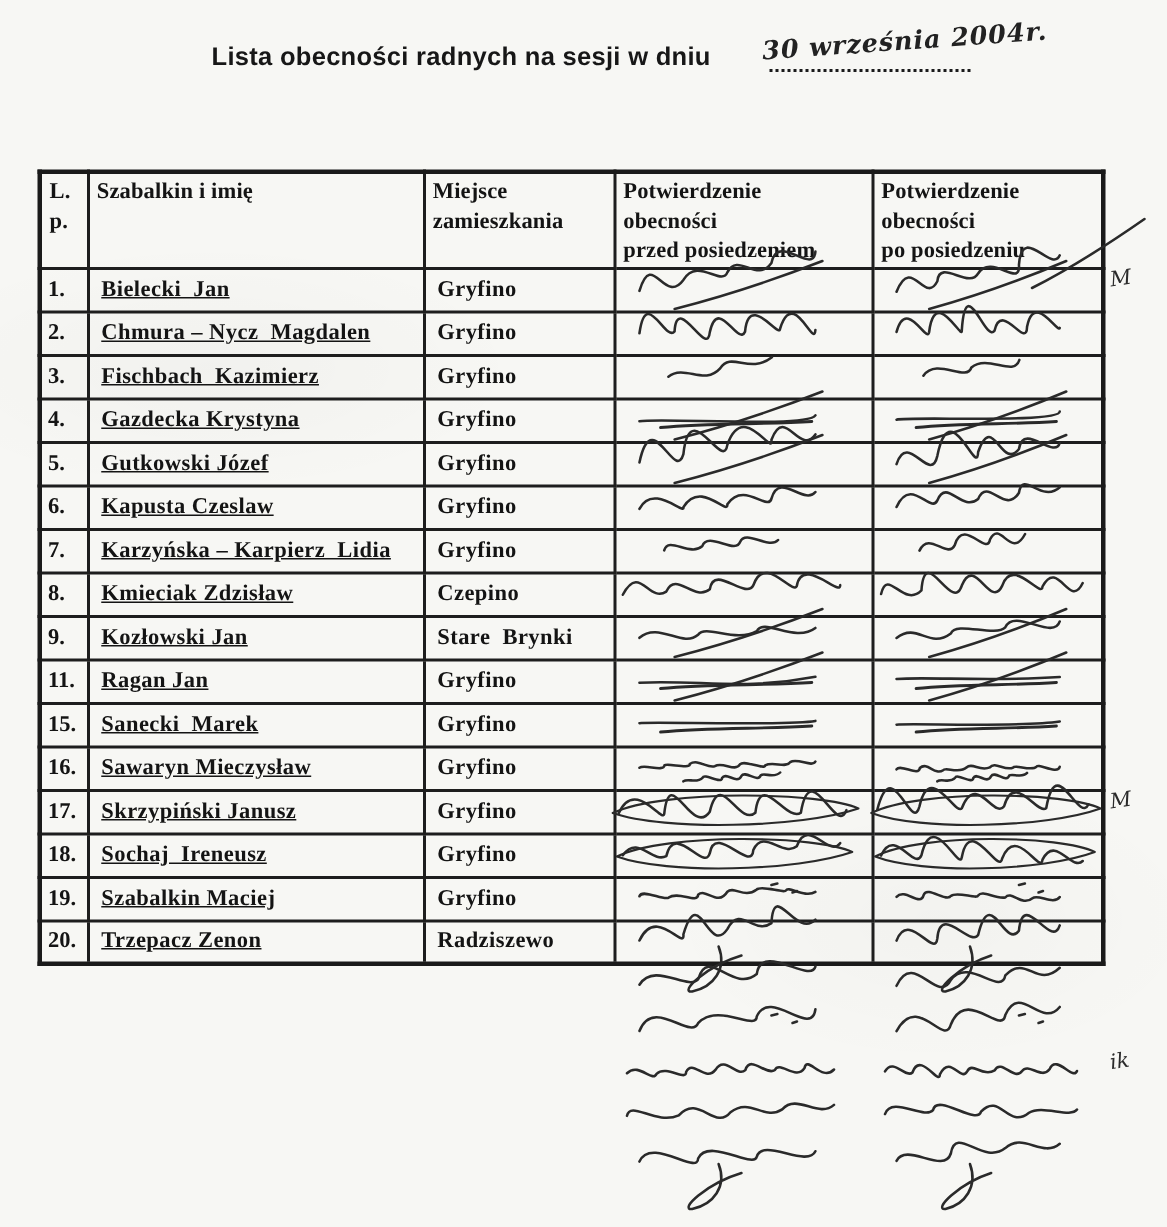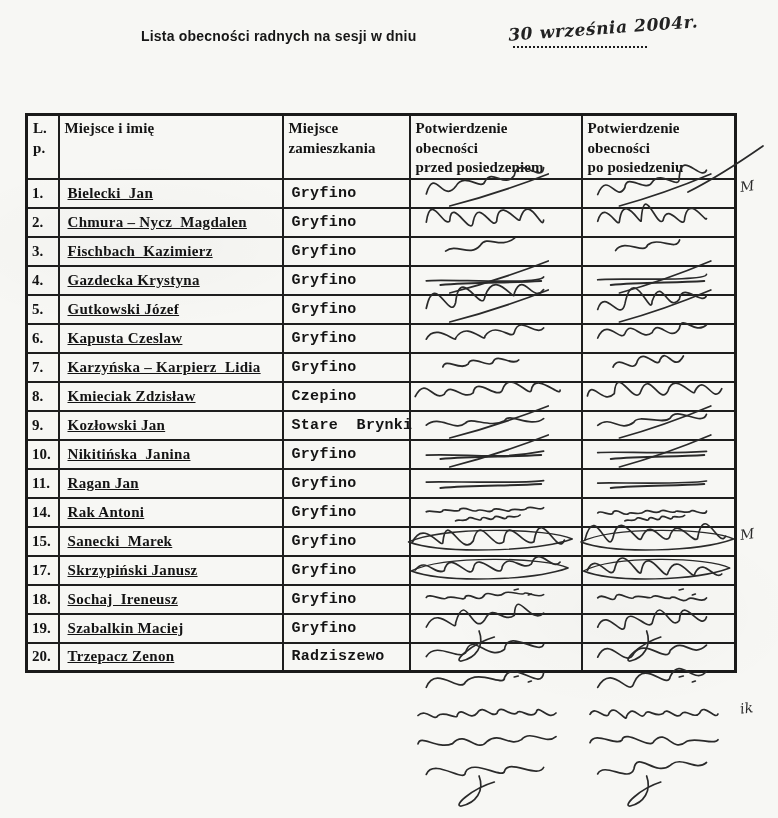--- a/index.html
+++ b/index.html
@@ -7,21 +7,21 @@
     position:relative;width:778px;height:818px;overflow:hidden;
     background:
       radial-gradient(ellipse 300px 120px at 18% 30%, rgba(0,0,0,0.025), transparent 70%),
       radial-gradient(ellipse 260px 140px at 80% 75%, rgba(0,0,0,0.02), transparent 70%),
       #f7f7f4;
     font-family:"Liberation Serif", serif;color:#171717;
   }
   .title{
     position:absolute;left:141px;top:28px;
     font-family:"Liberation Sans", sans-serif;font-weight:bold;
-    font-size:14px;letter-spacing:.2px;white-space:nowrap;
+    font-size:17px;letter-spacing:.2px;white-space:nowrap;
   }
   .date-group{position:absolute;left:506px;top:10px;width:200px;height:46px;}
   .dotline{position:absolute;left:7px;top:36px;width:134px;border-bottom:2.6px dotted #1b1b1b;}
   .date-hand{
     position:absolute;left:2px;top:8px;white-space:nowrap;
     font-family:"DejaVu Serif", serif;font-style:italic;font-weight:bold;
     font-size:17px;color:#222;transform:rotate(-4deg);letter-spacing:.6px;
   }
   table.doc{
     position:absolute;left:25px;top:113px;width:709px;
@@ -33,21 +33,21 @@
     padding:0;overflow:visible;
   }
   .doc thead tr{height:61px;}
   .doc tbody tr{height:29px;}
   .doc th{
     vertical-align:top;text-align:left;padding:3px 5px 0 5px;
     line-height:1.3;white-space:pre-line;letter-spacing:.1px;
   }
   .c-lp{padding-left:4px !important;}
   .c-name{padding-left:8px !important;white-space:pre;letter-spacing:.3px;text-decoration:underline;}
-  .c-res{padding-left:8px !important;white-space:pre;letter-spacing:.3px;font-family:Liberation Mono, monospace;}
+  .c-res{padding-left:8px !important;white-space:pre;letter-spacing:.3px;}
   .sig-overlay{position:absolute;left:0;top:0;pointer-events:none;}
   .margin-mark{
     position:absolute;font-family:"DejaVu Serif", serif;font-style:italic;
     font-size:14px;color:#2b2b2b;transform:rotate(-8deg);white-space:nowrap;
   }
 </style>
 </head>
 <body>
 
 <div class="page">
@@ -64,21 +64,21 @@
       <col style="width:32px">
         <col style="width:224px">
         <col style="width:127px">
       <col style="width:172px">
         <col style="width:154px">
     </colgroup>
     <thead>
       <tr>
         <th>L.
 p.</th>
-        <th>Miejsce i imię</th>
+        <th>Szabalkin i imię</th>
         <th>Miejsce
 zamieszkania</th>
         <th>Potwierdzenie
 obecności
 przed  posiedzeniem</th>
         <th>Potwierdzenie
 obecności
 po  posiedzeniu</th>
       </tr>
     </thead>
@@ -140,43 +140,36 @@
           <td class="c-sig"></td>
         </tr>
         <tr>
           <td class="c-lp">9.</td>
           <td class="c-name">Kozłowski Jan</td>
           <td class="c-res">Stare  Brynki</td>
           <td class="c-sig"></td>
           <td class="c-sig"></td>
         </tr>
         <tr>
-          <td class="c-lp">10.</td>
-          <td class="c-name">Nikitińska  Janina</td>
-          <td class="c-res">Gryfino</td>
-          <td class="c-sig"></td>
-          <td class="c-sig"></td>
-        </tr>
-        <tr>
           <td class="c-lp">11.</td>
           <td class="c-name">Ragan Jan</td>
           <td class="c-res">Gryfino</td>
           <td class="c-sig"></td>
           <td class="c-sig"></td>
         </tr>
         <tr>
-          <td class="c-lp">14.</td>
-          <td class="c-name">Rak Antoni</td>
-          <td class="c-res">Gryfino</td>
-          <td class="c-sig"></td>
-          <td class="c-sig"></td>
-        </tr>
-        <tr>
           <td class="c-lp">15.</td>
           <td class="c-name">Sanecki  Marek</td>
+          <td class="c-res">Gryfino</td>
+          <td class="c-sig"></td>
+          <td class="c-sig"></td>
+        </tr>
+        <tr>
+          <td class="c-lp">16.</td>
+          <td class="c-name">Sawaryn Mieczysław</td>
           <td class="c-res">Gryfino</td>
           <td class="c-sig"></td>
           <td class="c-sig"></td>
         </tr>
         <tr>
           <td class="c-lp">17.</td>
           <td class="c-name">Skrzypiński Janusz</td>
           <td class="c-res">Gryfino</td>
           <td class="c-sig"></td>
           <td class="c-sig"></td>

